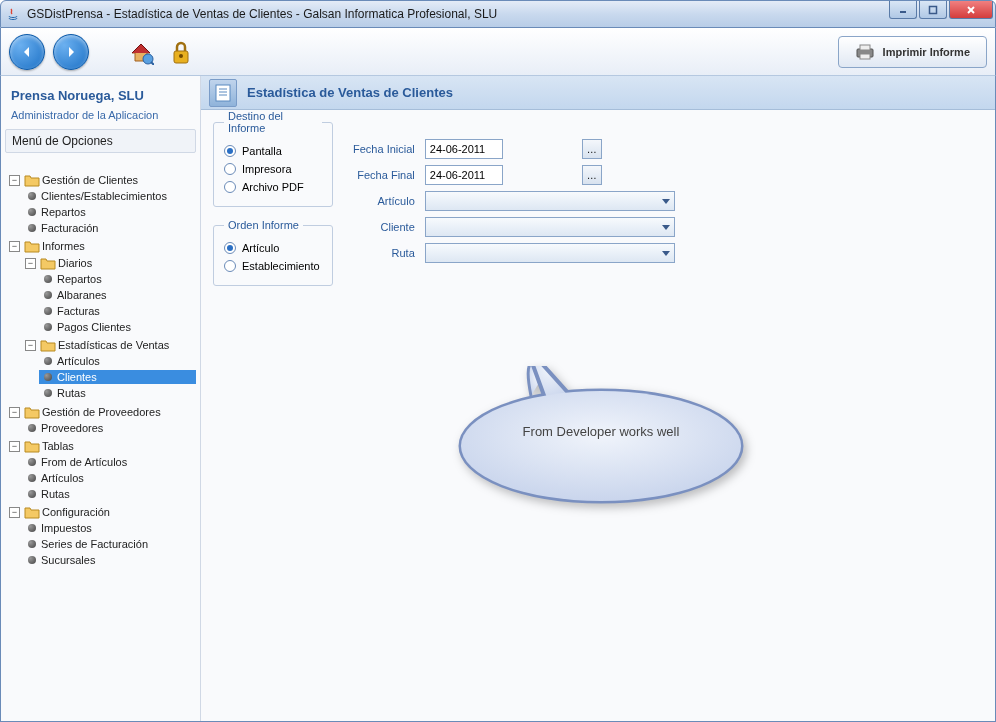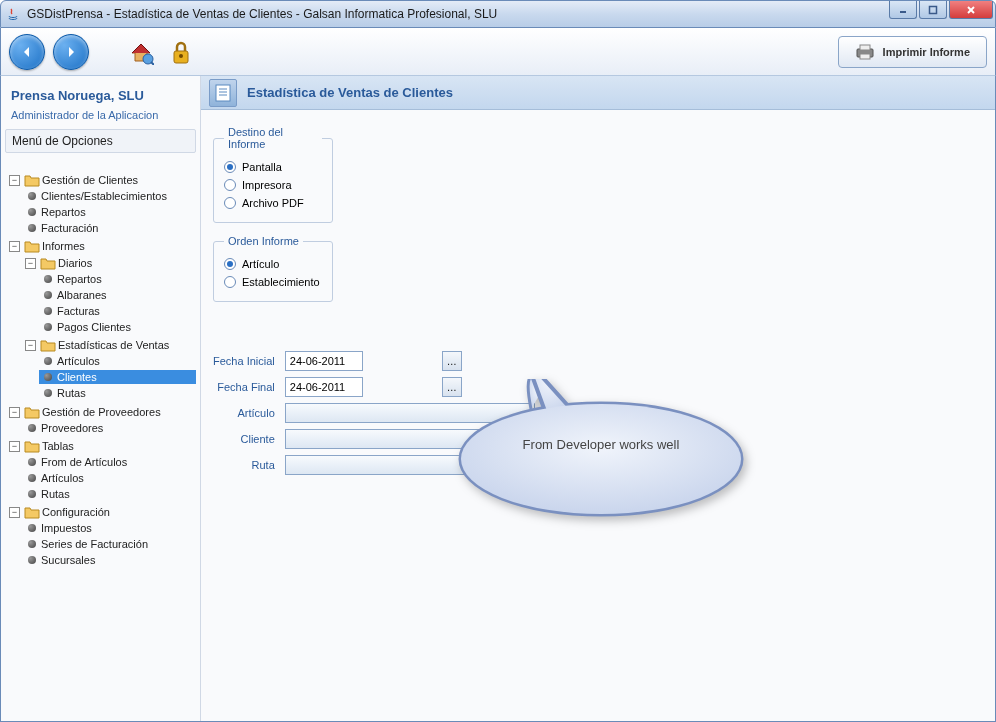--- a/index.html
+++ b/index.html
@@ -81,36 +81,36 @@
 
 .content { flex: 1; padding: 0; position: relative; }
 .content-header {
   height: 34px; background: linear-gradient(to bottom, #d8e5f4, #c3d7ee);
   border-bottom: 1px solid #a5bdd9;
   display: flex; align-items: center; padding-left: 8px; gap: 10px;
 }
 .hdr-icon { width: 28px; height: 28px; background: linear-gradient(to bottom, #c0d4ec, #8fb3da); border: 1px solid #7a9cc8; border-radius: 2px; display: flex; align-items: center; justify-content: center; }
 .hdr-title { font-size: 13px; font-weight: bold; color: #2a5a9a; }
 
-.form-area { padding: 16px 12px; display: flex; gap: 20px; align-items: flex-start; flex-direction: column; }
+.form-area { padding: 0 12px; display: flex; gap: 20px; align-items: flex-start; }
 .fieldset { border: 1px solid #c0cde0; border-radius: 3px; padding: 8px 10px 10px; }
 .fieldset legend { font-size: 11px; color: #2a5a9a; padding: 0 4px; }
 .radio-row { display: flex; align-items: center; gap: 6px; padding: 3px 0; cursor: pointer; }
 .radio { width: 12px; height: 12px; border: 1px solid #6a8bb8; border-radius: 50%; display: inline-flex; align-items: center; justify-content: center; background: #fff; }
 .radio.checked::after { content: ""; width: 6px; height: 6px; background: #2a6fc4; border-radius: 50%; }
 
 .filters { display: grid; grid-template-columns: auto auto auto; gap: 6px 6px; align-items: center; margin-top: 29px; }
 .flabel { text-align: right; color: #2a5a9a; font-size: 11px; padding-right: 4px; }
 .txt-in { height: 20px; border: 1px solid #8aa5c8; padding: 0 4px; font-size: 11px; width: 78px; background: #fff; }
 .pick-btn { width: 20px; height: 20px; border: 1px solid #8aa5c8; background: linear-gradient(to bottom,#f4f7fb,#d8e2ef); cursor: pointer; display: flex; align-items: center; justify-content: center; font-size: 10px; }
 .combo { height: 20px; width: 250px; border: 1px solid #8aa5c8; background: linear-gradient(to bottom,#f7fafd,#dde7f3); display: flex; align-items: center; justify-content: flex-end; padding: 0 4px; cursor: pointer; }
 .combo .arrow { border-left: 4px solid transparent; border-right: 4px solid transparent; border-top: 5px solid #3a5a8a; }
 
 
-.callout { position: absolute; left: 250px; top: 303px; filter: drop-shadow(3px 4px 5px rgba(0,0,0,0.25)); }
+.callout { position: absolute; left: 250px; top: 290px; filter: drop-shadow(3px 4px 5px rgba(0,0,0,0.25)); }
 .callout svg { display: block; }
 .callout-text { position: absolute; left: 0; top: 58px; width: 300px; text-align: center; font-size: 13px; color: #444; }
 </style>
 </head>
 <body>
 
 <div class="titlebar">
   <span class="java-icon">
     <svg width="14" height="14" viewBox="0 0 14 14">
         <path d="M5 2c2 2-1 3 1 5" stroke="#d43" stroke-width="1.4" fill="none"></path>

